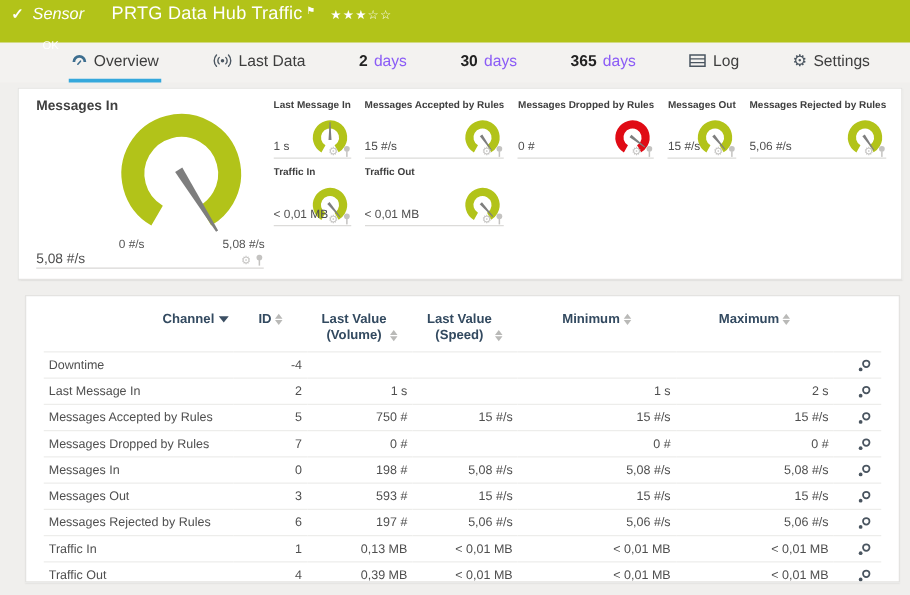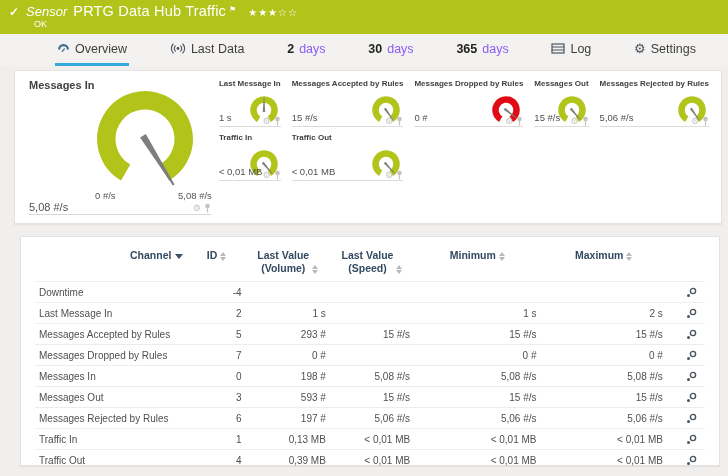--- a/index.html
+++ b/index.html
@@ -10,25 +10,25 @@
     color: #444;
   }
 
   
   .sensor-header {
     height: 34px; background: #b2c319; color: #fff;
     padding: 3px 10px 0 9px; position: relative;
   }
   .sh-line1 { display: flex; align-items: baseline; }
   .sh-check { font-size: 12px; font-weight: bold; margin-right: 7px; }
-  .sh-kind { font-style: italic; font-size: 13px; margin-right: 6px; }
+  .sh-kind { font-style: italic; font-size: 13px; margin-right: 22px; }
   .sh-title { font-size: 14.5px; font-weight: normal; letter-spacing: .2px; }
   .sh-flag { font-size: 8px; vertical-align: super; margin-left: 3px; position: relative; top: -4px;}
   .sh-stars { font-size: 10px; margin-left: 12px; letter-spacing: 1px; }
-  .sh-status { font-size: 9px; font-weight: normal; margin-left: 25px; margin-top: 0px; }
+  .sh-status { font-size: 9px; font-weight: normal; margin-left: 25px; margin-top: 12px; }
 
   
   .tabbar {
     height: 32px; background: #f3f2f0; display: flex; align-items: stretch;
     padding: 0 30px 0 55px; justify-content: space-between;
   }
   .tab {
     display: flex; align-items: center; gap: 5px; font-size: 12.5px; color: #3e3e3e;
     cursor: pointer; border-bottom: 3px solid transparent; padding: 0 2px;
   }
@@ -352,21 +352,21 @@
         <td class="num">1 s</td>
         <td class="num">2 s</td>
         <td class="set-cell"><span class="settings-icon"><svg width="11" height="11" viewBox="0 0 11 11">
                 <circle cx="7" cy="4" r="2.6" fill="none" stroke="#4a5560" stroke-width="1.4"></circle>
                 <circle cx="2.5" cy="8.5" r="1.5" fill="#4a5560"></circle>
               </svg></span></td>
       </tr>
       <tr>
         <td>Messages Accepted by Rules</td>
         <td class="num">5</td>
-        <td class="num">293 #</td>
+        <td class="num">750 #</td>
         <td class="num">15 #/s</td>
         <td class="num">15 #/s</td>
         <td class="num">15 #/s</td>
         <td class="set-cell"><span class="settings-icon"><svg width="11" height="11" viewBox="0 0 11 11">
                 <circle cx="7" cy="4" r="2.6" fill="none" stroke="#4a5560" stroke-width="1.4"></circle>
                 <circle cx="2.5" cy="8.5" r="1.5" fill="#4a5560"></circle>
               </svg></span></td>
       </tr>
       <tr>
         <td>Messages Dropped by Rules</td>

